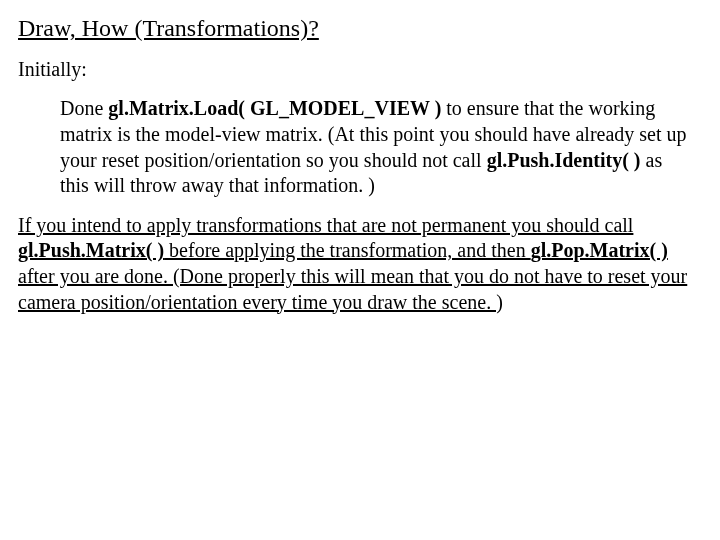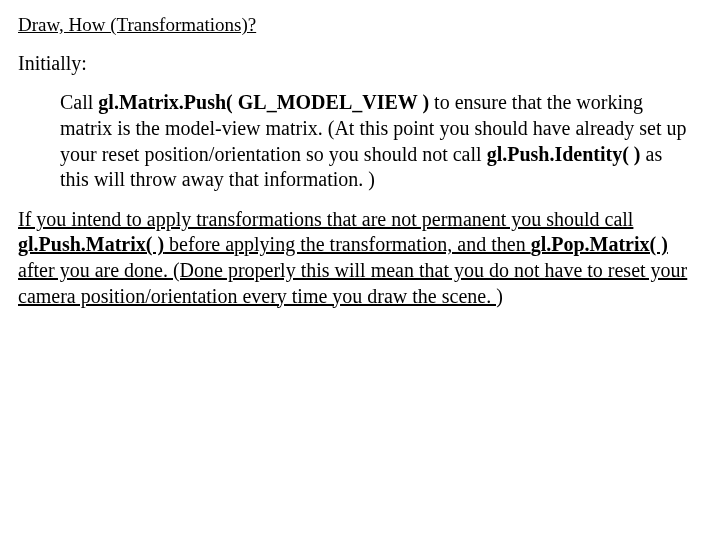--- a/index.html
+++ b/index.html
@@ -7,21 +7,21 @@
     padding: 12px 18px;
     font-family: "Times New Roman", Times, serif;
     font-size: 20px;
     line-height: 1.28;
     color: #000;
     width: 720px;
     box-sizing: border-box;
     background: #fff;
   }
   .title {
-    font-size: 19px;
+    font-size: 24px;
     text-decoration: underline;
     margin: 2px 0 14px 0;
     line-height: 1.2;
   }
   .initially {
     font-size: 20px;
     margin: 8px 0 14px 0;
   }
   .indent {
     margin: 0 0 14px 0;
@@ -37,18 +37,18 @@
   .bold-run { font-weight: bold; }
 </style>
 </head>
 <body>
 
 <div class="title">Draw, How (Transformations)?</div>
 
 <div class="initially">Initially:</div>
 
 <div class="indent">
-  <span> Call </span><span class="bold-run">gl.Matrix.Push( GL_MODEL_VIEW )</span><span> to ensure that the working matrix is the model-view matrix. (At this point you should have already set up your reset position/orientation so you should not call </span><span class="bold-run">gl.Push.Identity( )</span><span> as this will throw away that information. )</span>
+  <span> Done </span><span class="bold-run">gl.Matrix.Load( GL_MODEL_VIEW )</span><span> to ensure that the working matrix is the model-view matrix. (At this point you should have already set up your reset position/orientation so you should not call </span><span class="bold-run">gl.Push.Identity( )</span><span> as this will throw away that information. )</span>
 </div>
 
 <div class="para">
   <span>If you intend to apply transformations that are not permanent you should call </span><span class="bold-run">gl.Push.Matrix( )</span><span> before applying the transformation, and then </span><span class="bold-run">gl.Pop.Matrix( )</span><span> after you are done. (Done properly this will mean that you do not have to reset your camera position/orientation every time you draw the scene. )</span>
 </div>
 
 </body></html>

